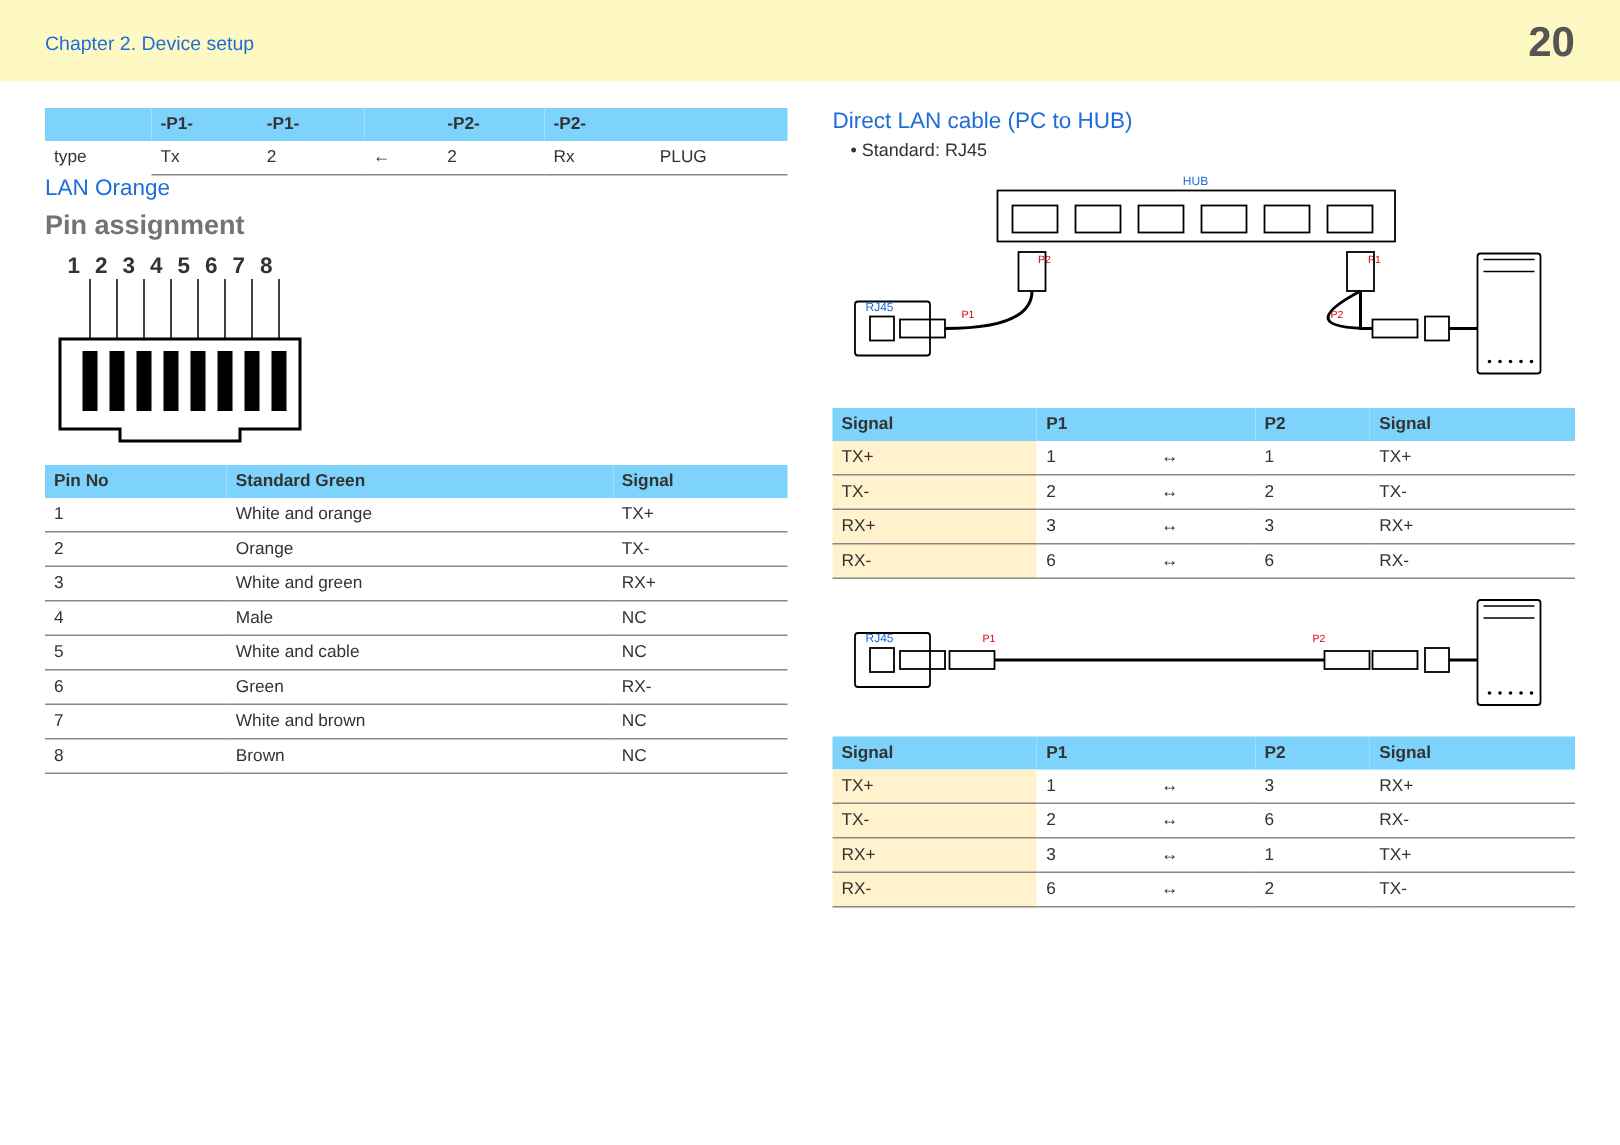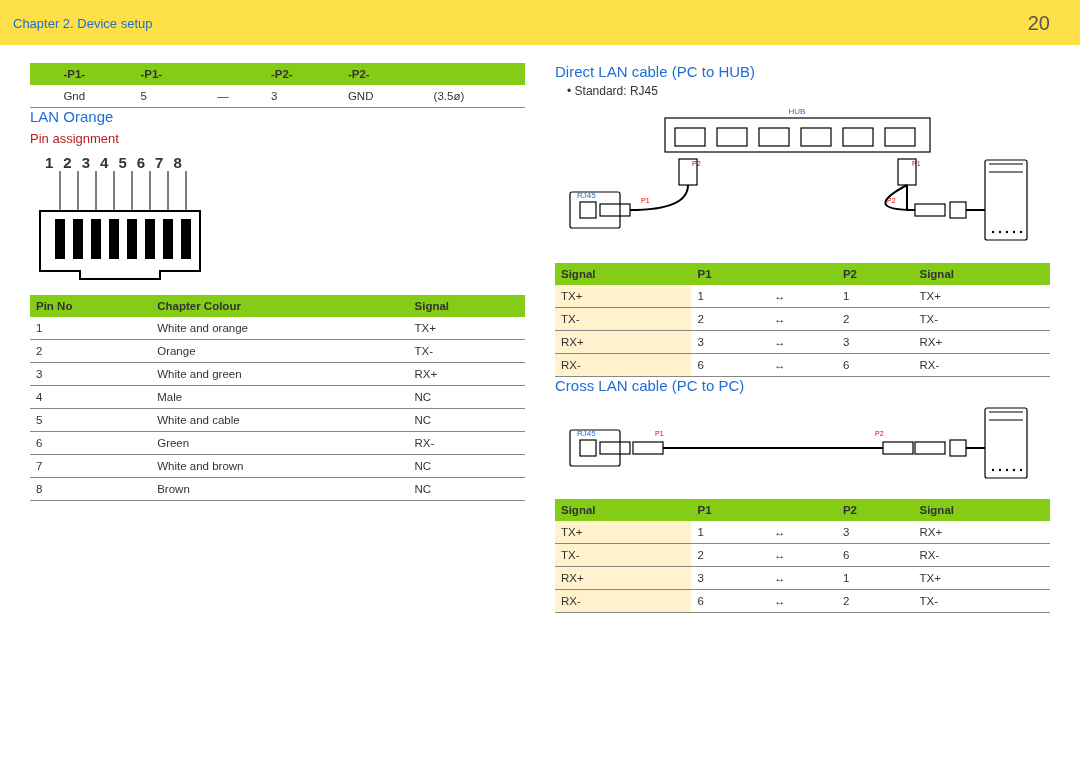--- a/index.html
+++ b/index.html
@@ -6,41 +6,41 @@
 body {
   font-family: Arial, Helvetica, sans-serif;
   font-size: 12px;
   color: #333;
   background: #fff;
   width: 1080px;
   height: 763px;
   position: relative;
 }
 .header {
-  background: #fde047;
-  padding: 12px 30px 10px 13px;
+  background: #fef9c3;
+  padding: 12px 30px 10px 30px;
   display: flex;
   justify-content: space-between;
   align-items: center;
 }
 .chapter { color: #1e6dd8; font-size: 13px; }
-.pagenum { color: #555; font-size: 20px; font-weight: 400; }
+.pagenum { color: #555; font-size: 28px; font-weight: 700; }
 .content {
   display: flex;
   padding: 18px 30px 10px 30px;
   gap: 30px;
 }
 .col { flex: 1; min-width: 0; }
 
 .h2 { color: #1e6dd8; font-size: 15px; font-weight: 500; margin: 0 0 4px 0; }
-.h3 { color: #b91c1c; font-size: 13px; font-weight: 400; margin: 6px 0 8px 0; }
+.h3 { color: #737373; font-size: 18px; font-weight: 700; margin: 6px 0 8px 0; }
 
 table { width: 100%; border-collapse: collapse; font-size: 11.5px; }
 table td, table th { padding: 5px 6px; text-align: left; font-weight: 400; border-bottom: 1px solid #888; }
-table thead tr { background: #84cc16; }
+table thead tr { background: #7dd3fc; }
 table thead th { border-bottom: none; font-weight: 700; }
 .yellow { background: #fff2cc; }
 .noborder { border-bottom: none; }
 
 .bullet { padding-left: 12px; }
 .bullet::before { content: "• "; }
 
 .rj45pins { margin: 2px 0 14px 0; }
 .pinlabels { display: flex; gap: 8px; padding-left: 15px; font-size: 15px; font-weight: 600; letter-spacing: 2px; }
 .rj45svg { display: block; }
@@ -70,27 +70,27 @@
             <th>-P1-</th>
             <th>-P1-</th>
             <th></th>
             <th>-P2-</th>
             <th>-P2-</th>
             <th></th>
           </tr>
         </thead>
       <tbody id="stereo-body">
           <tr>
-            <td></td>
-            <td>Gnd</td>
-            <td>5</td>
-            <td>—</td>
-            <td>3</td>
-            <td>GND</td>
-            <td>(3.5ø)</td>
+            <td class="noborder">type</td>
+            <td>Tx</td>
+            <td>2</td>
+            <td>←</td>
+            <td>2</td>
+            <td>Rx</td>
+            <td>PLUG</td>
           </tr>
         </tbody>
     </table>
 
     <div class="h2">LAN Orange</div>
     <div class="h3">Pin assignment</div>
 
     <div class="rj45pins">
       <div class="pinlabels" id="pinlabels">
           <span>1</span>
@@ -124,21 +124,21 @@
             <rect x="133" y="48" width="10" height="40" fill="#000"></rect>
             <rect x="151" y="48" width="10" height="40" fill="#000"></rect>
           </g>
       </svg>
     </div>
 
     <table id="pin-table">
       <thead>
           <tr id="pin-head">
             <th>Pin No</th>
-            <th>Chapter Colour</th>
+            <th>Standard Green</th>
             <th>Signal</th>
           </tr>
         </thead>
       <tbody id="pin-body">
           <tr>
             <td>1</td>
             <td>White and orange</td>
             <td>TX+</td>
           </tr>
           <tr>
@@ -267,21 +267,20 @@
           <tr>
             <td class="yellow">RX-</td>
             <td>6</td>
             <td>↔</td>
             <td>6</td>
             <td>RX-</td>
           </tr>
         </tbody>
     </table>
 
-    <div class="h2">Cross LAN cable (PC to PC)</div>
 
     <div class="diagram">
       <svg width="480" height="90">
 
         <rect x="15" y="30" width="50" height="36" class="d-stroke" rx="2"></rect>
         <rect x="25" y="40" width="16" height="16" class="d-stroke" fill="#fff"></rect>
         <text x="22" y="36" class="d-label-b">RJ45</text>
         <rect x="45" y="42" width="30" height="12" class="d-stroke" fill="#fff"></rect>
         <rect x="78" y="42" width="30" height="12" class="d-stroke" fill="#fff"></rect>
         <text x="100" y="36" class="d-label-r">P1</text>

